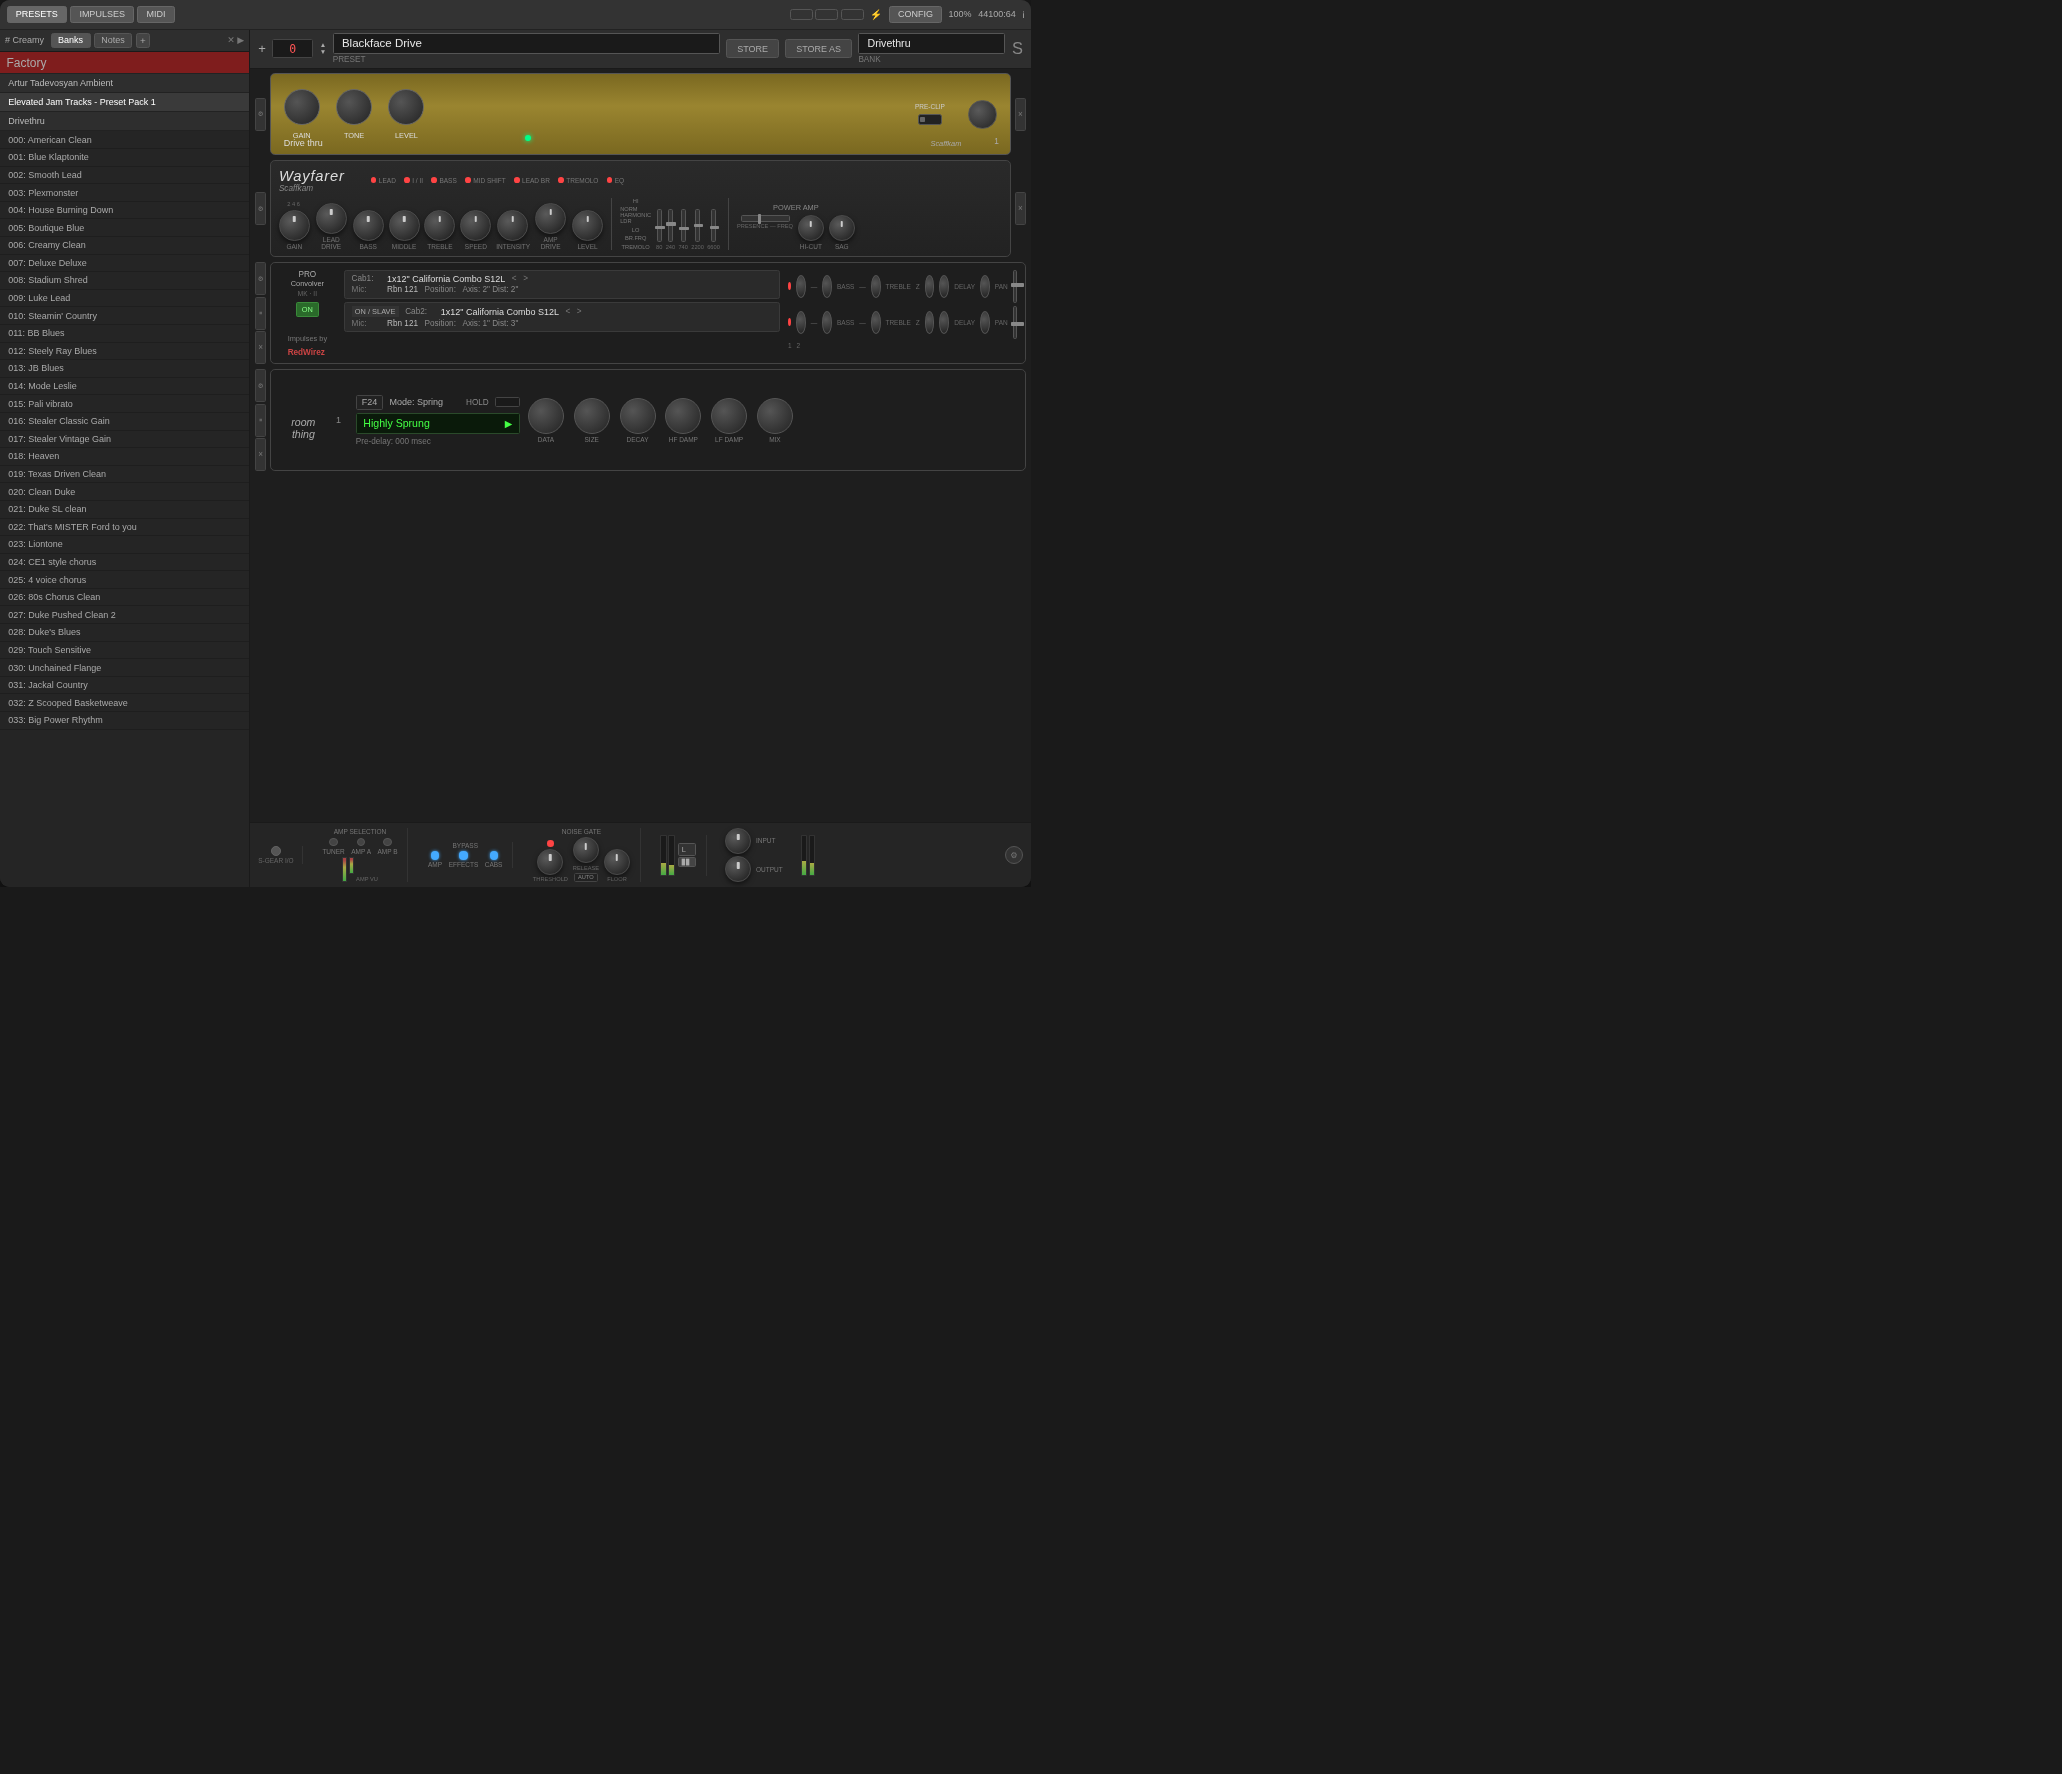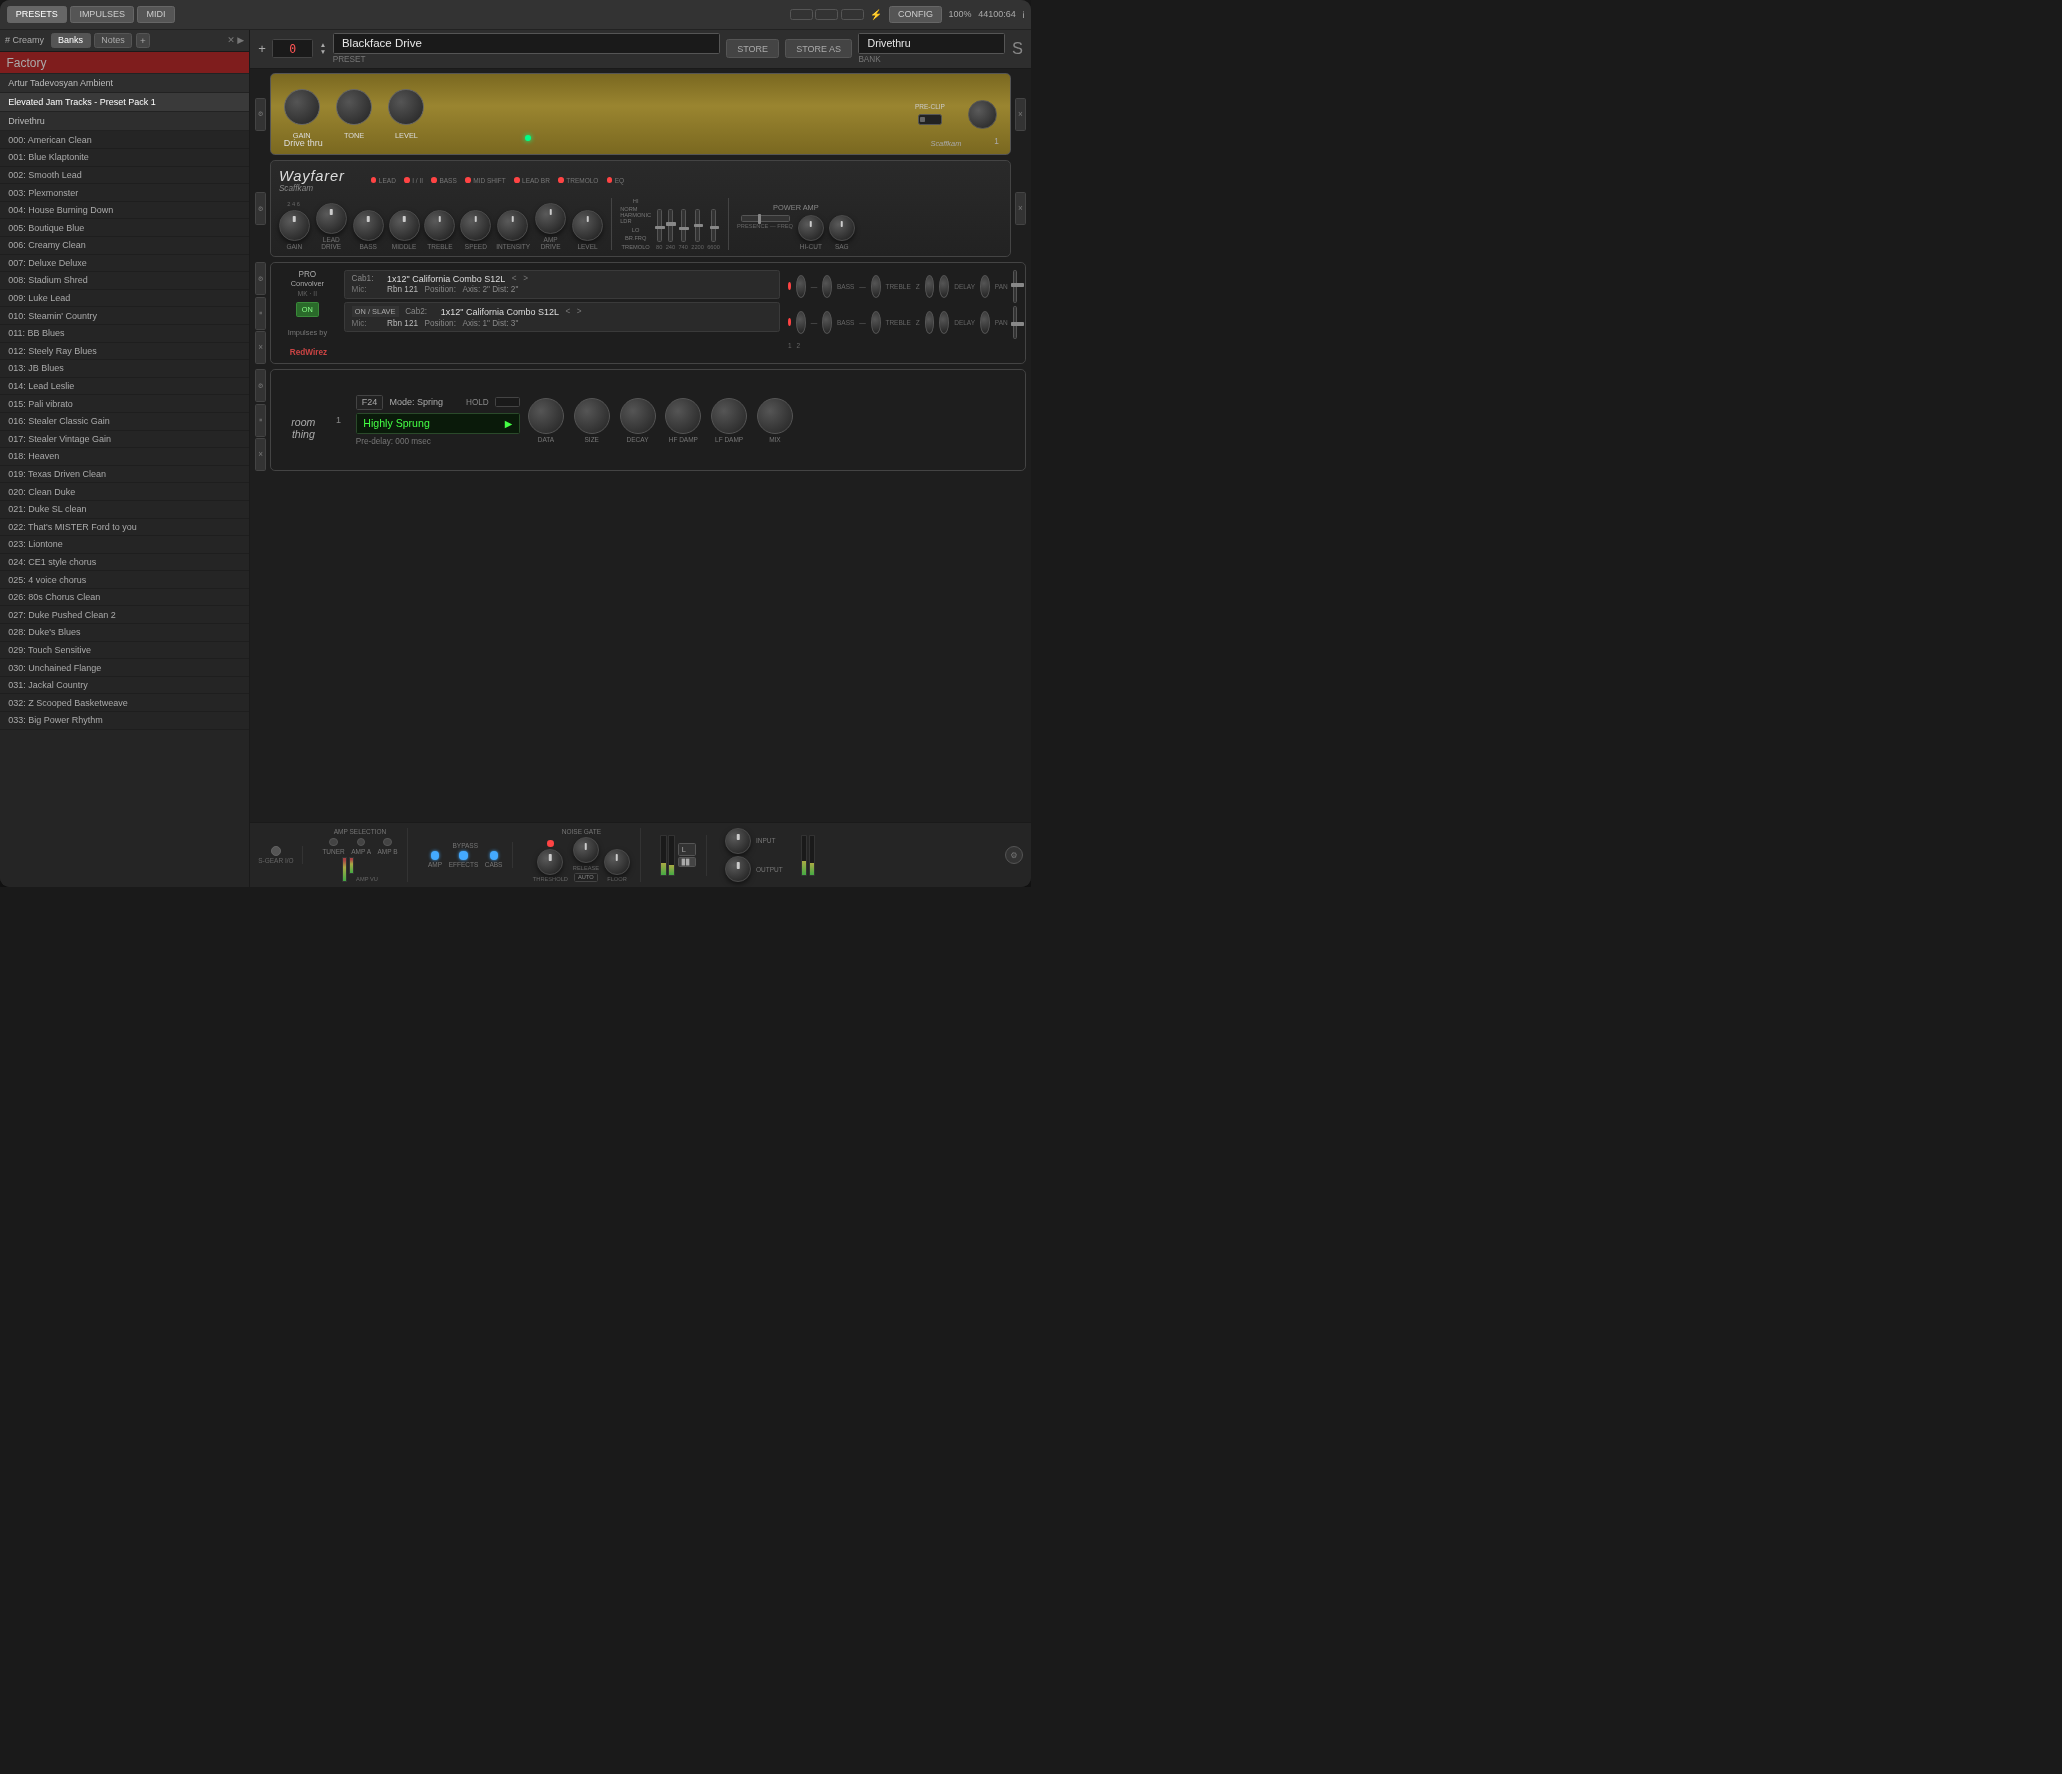--- a/index.html
+++ b/index.html
@@ -592,21 +592,21 @@
         <div class="sidebar-preset">004: House Burning Down</div>
         <div class="sidebar-preset">005: Boutique Blue</div>
         <div class="sidebar-preset">006: Creamy Clean</div>
         <div class="sidebar-preset">007: Deluxe Deluxe</div>
         <div class="sidebar-preset">008: Stadium Shred</div>
         <div class="sidebar-preset">009: Luke Lead</div>
         <div class="sidebar-preset">010: Steamin' Country</div>
         <div class="sidebar-preset">011: BB Blues</div>
         <div class="sidebar-preset">012: Steely Ray Blues</div>
         <div class="sidebar-preset">013: JB Blues</div>
-        <div class="sidebar-preset">014: Lead Leslie</div>
+        <div class="sidebar-preset">014: Mode Leslie</div>
         <div class="sidebar-preset">015: Pali vibrato</div>
         <div class="sidebar-preset">016: Stealer Classic Gain</div>
         <div class="sidebar-preset">017: Stealer Vintage Gain</div>
         <div class="sidebar-preset">018: Heaven</div>
         <div class="sidebar-preset">019: Texas Driven Clean</div>
         <div class="sidebar-preset">020: Clean Duke</div>
         <div class="sidebar-preset">021: Duke SL clean</div>
         <div class="sidebar-preset">022: That's MISTER Ford to you</div>
         <div class="sidebar-preset">023: Liontone</div>
         <div class="sidebar-preset">024: CE1 style chorus</div>
@@ -861,21 +861,21 @@
           </div>
           <div class="cab-unit" style="flex:1;">
 
             <div class="cab-unit-left">
               <div class="cab-title">
                 <span>PRO</span><br>
                 <span style="font-size:7.4px;">Convolver</span><br>
                 <span style="font-size:6.5px;color:#666;">MK · II</span>
               </div>
               <div class="cab-on-btn">ON</div>
-              <div style="margin-top:auto;display:flex;flex-direction:column;align-items:flex-end;gap:11px;">
+              <div style="margin-top:auto;display:flex;flex-direction:column;align-items:flex-start;gap:5px;">
                 <span style="color:#777;font-size:7.4px;">Impulses by</span>
                 <span style="color:#c44;font-size:8.2px;font-weight:bold;">RedWirez</span>
               </div>
             </div>
 
             <div class="cab-rows">
 
               <div class="cab-row">
                 <div class="cab-row-header">
                   <span class="cab-row-label">Cab1:</span>

